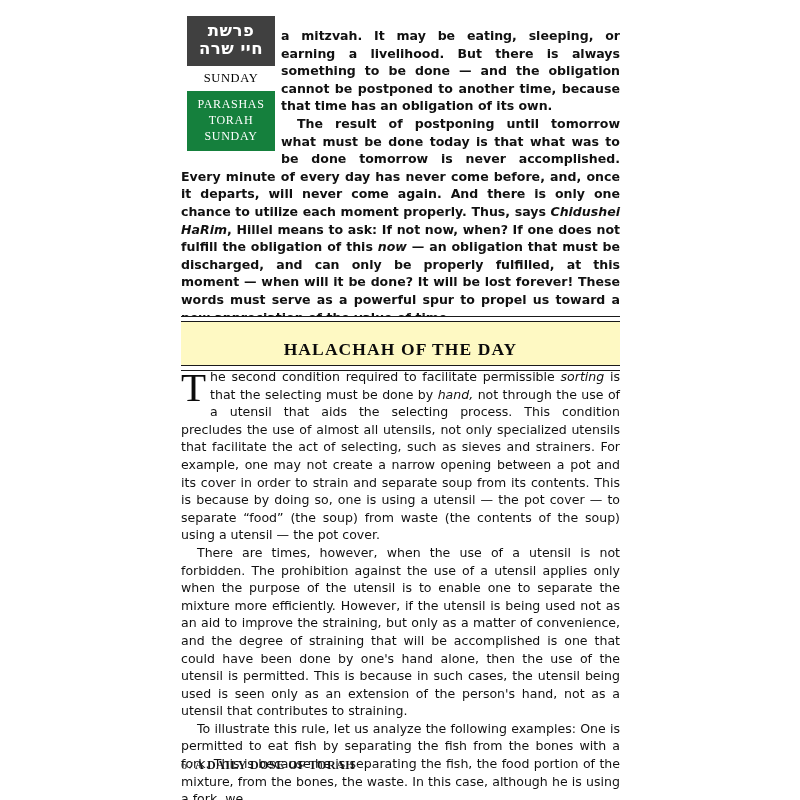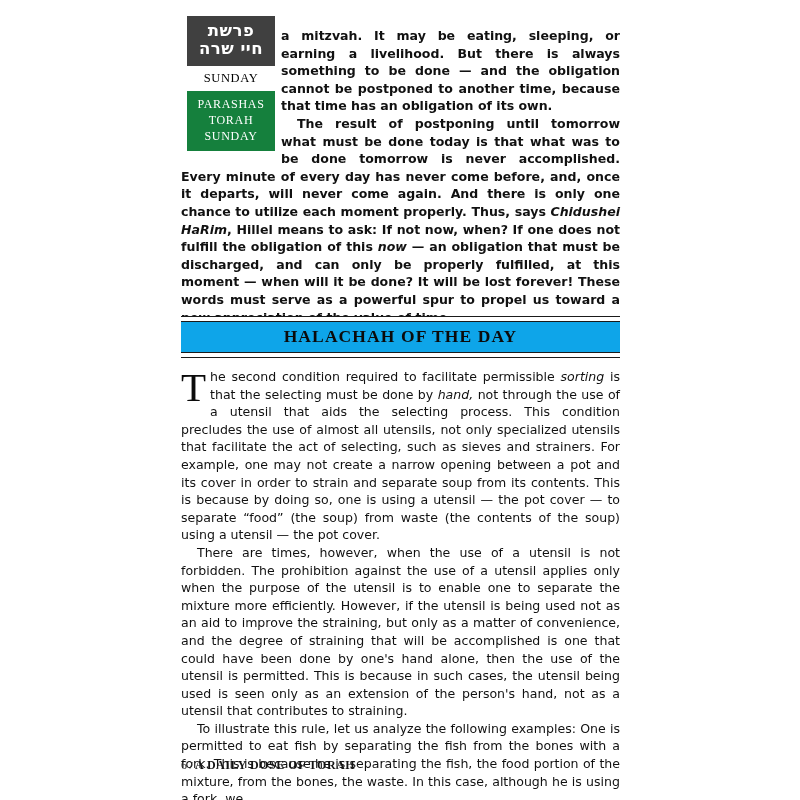--- a/index.html
+++ b/index.html
@@ -99,23 +99,23 @@
     top: 316px;
     width: 439px;
   }
   .rule-double-top, .rule-double-bottom {
     height: 4px;
     border-top: 1.4px solid #1a1a1a;
     border-bottom: 1.4px solid #1a1a1a;
     background: #ffffff;
   }
   .section-head-body {
-    background: #0ea5e9;
-    text-align: center;
-    padding: 4px 0 5px 0;
+    background: #fef9c3;
+    text-align: center;
+    padding: 17px 0 5px 0;
   }
   .section-head-title {
     font-family: "Liberation Serif", serif;
     font-weight: 700;
     font-size: 17.5px;
     letter-spacing: 1.1px;
     color: #0b0b0b;
   }
 
   

